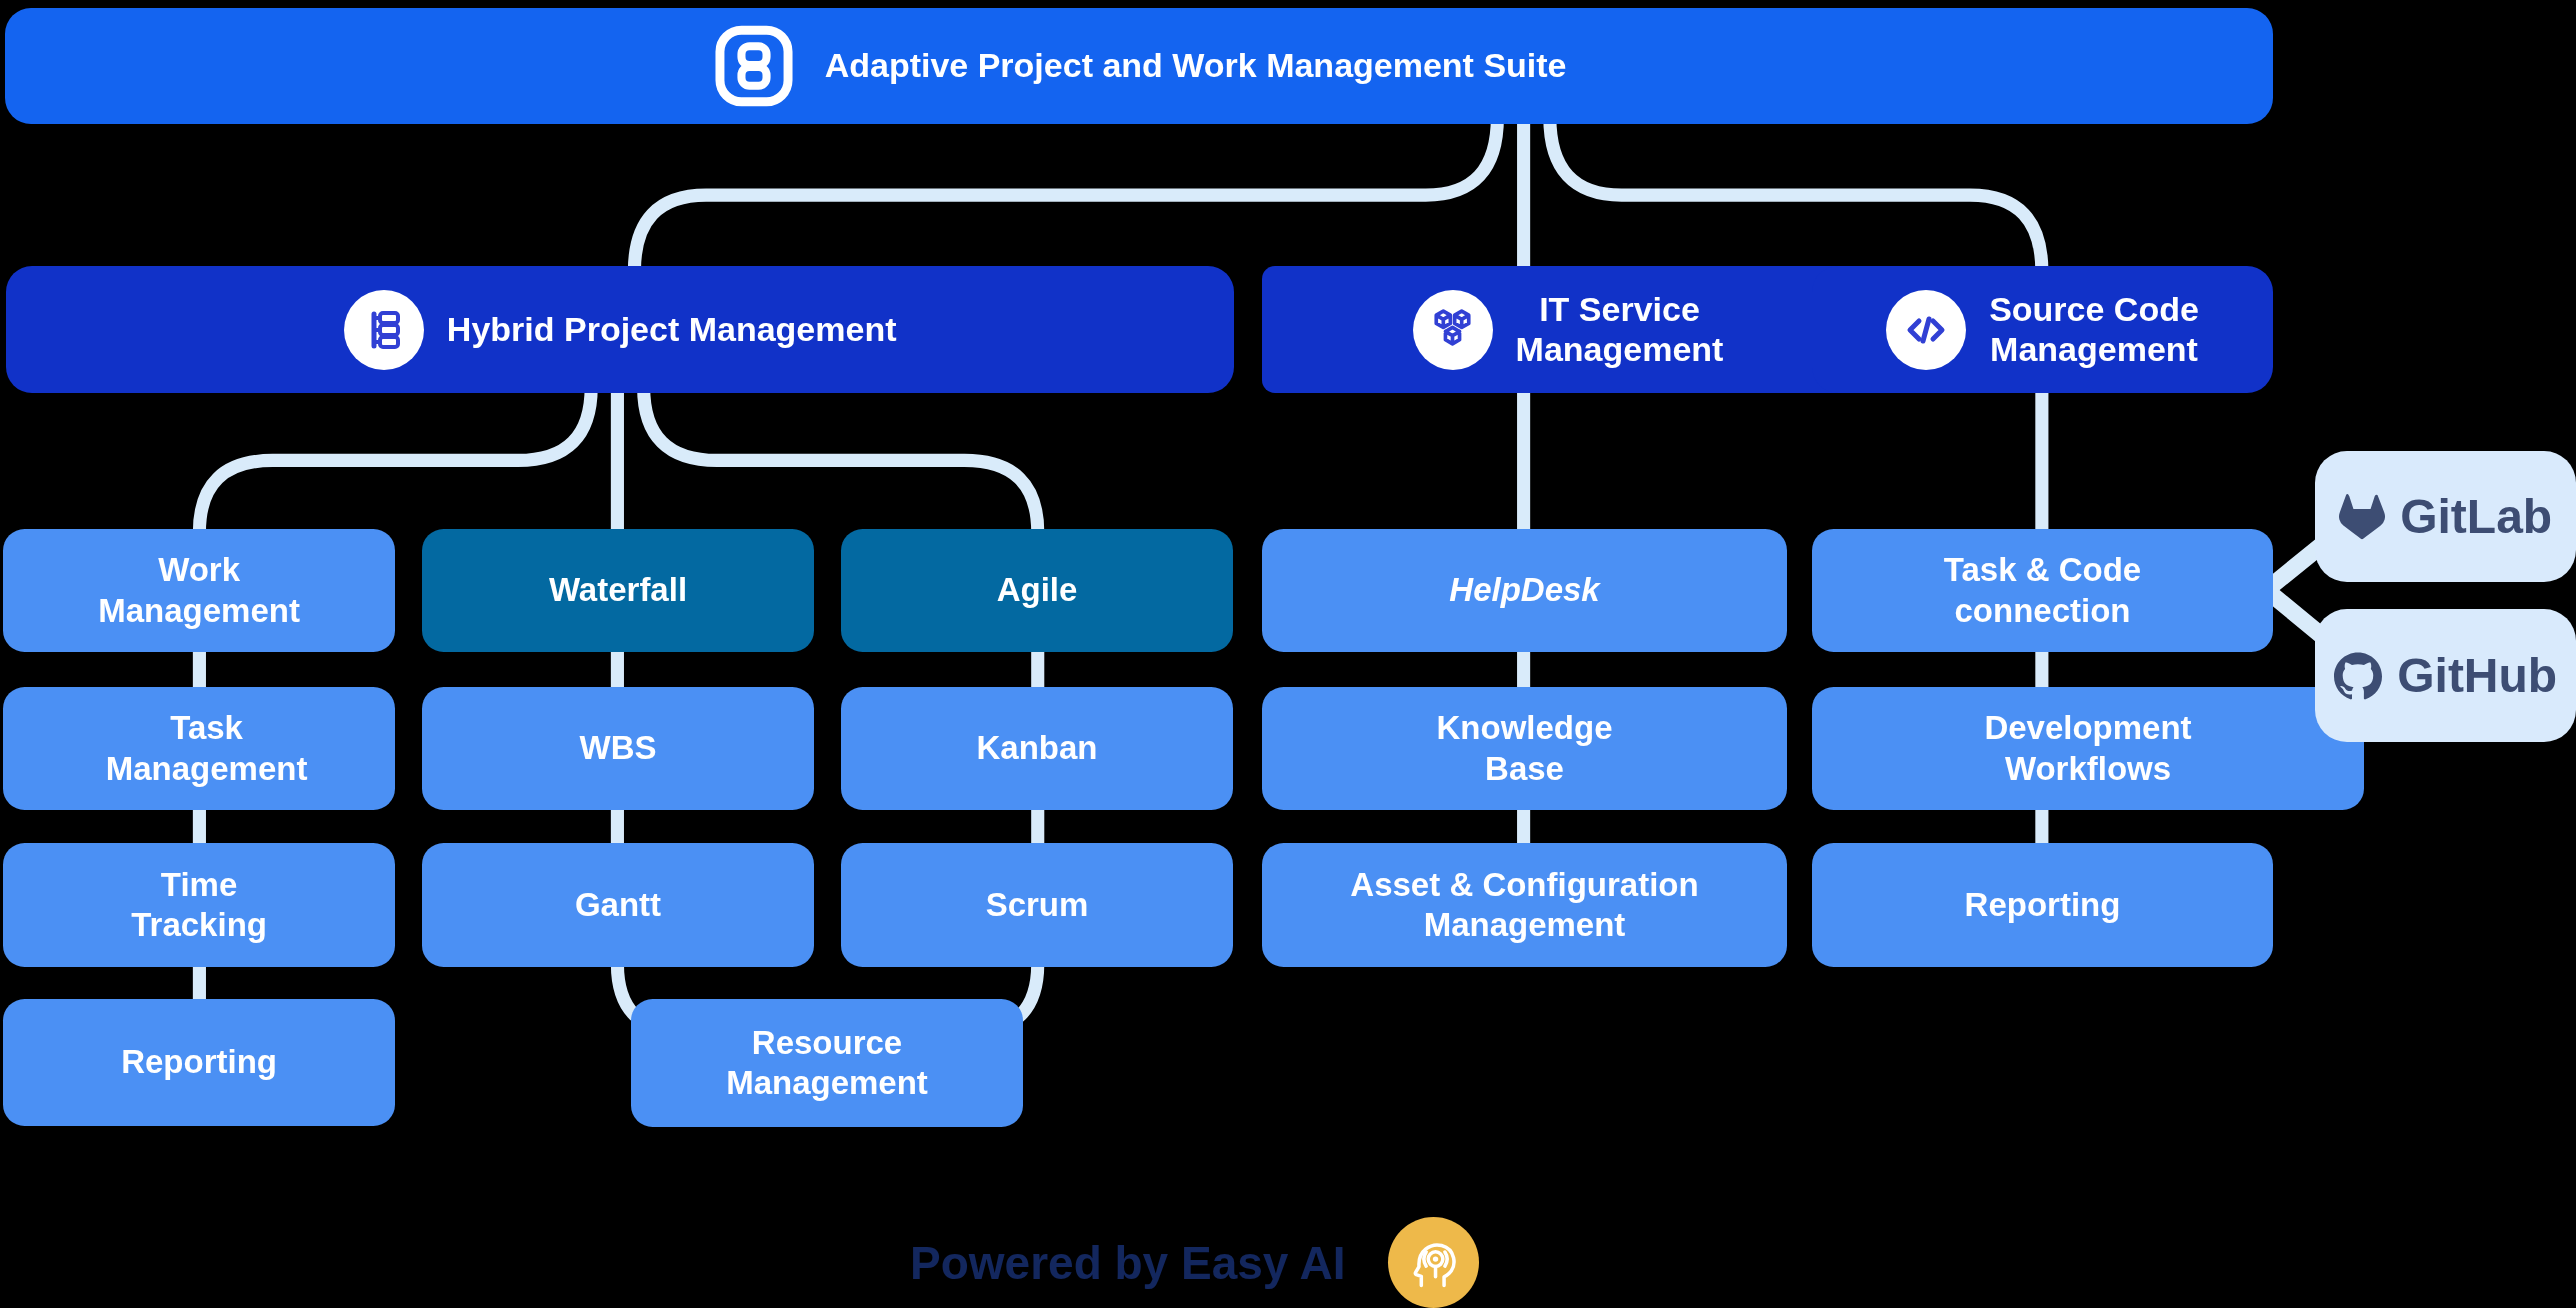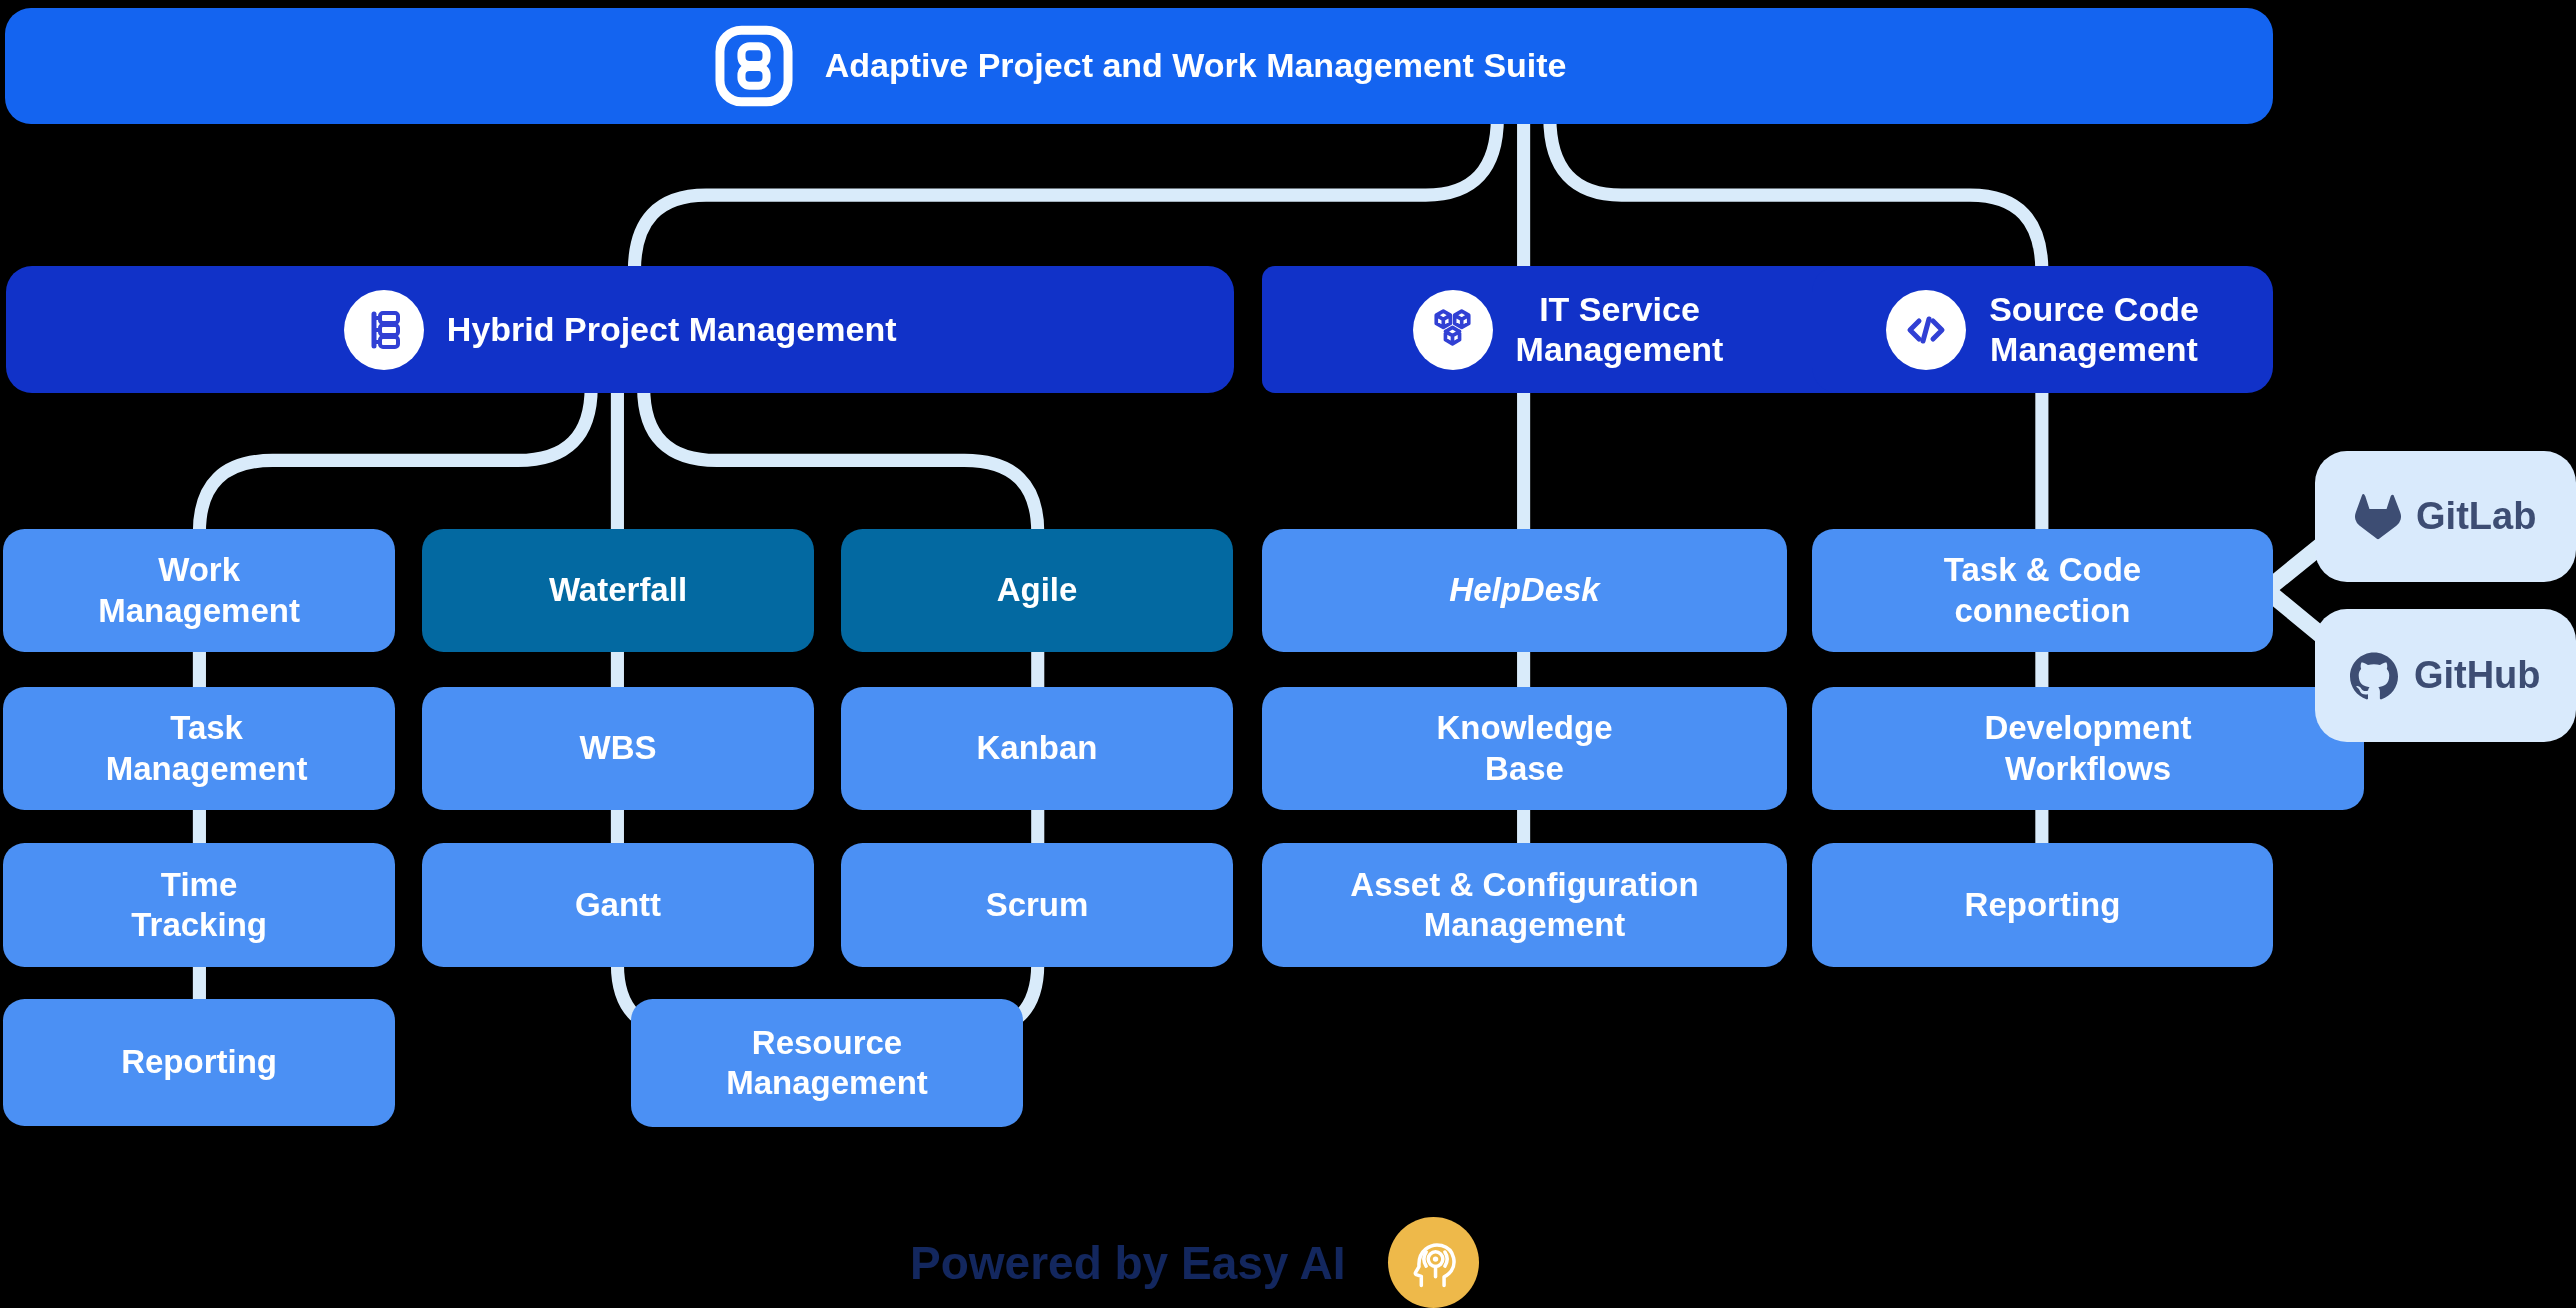--- a/index.html
+++ b/index.html
@@ -7,21 +7,21 @@
           font-family:"Liberation Sans",sans-serif;overflow:hidden;}
   .connectors{position:absolute;left:0;top:0;width:2576px;height:1308px;}
   .box{position:absolute;display:flex;align-items:center;justify-content:center;
        text-align:center;color:#fff;font-weight:700;white-space:pre-line;
        box-sizing:border-box;}
   .lvl1{background:#1464f0;border-radius:26px;font-size:34px;gap:28px;}
   .lvl2{background:#1132c8;border-radius:26px;font-size:34px;line-height:1.16;gap:23px;}
   .child{background:#4b90f4;border-radius:21.6px;font-size:33px;line-height:1.22;}
   .accent{background:#0369a1;}
   .badge{background:#d9eafc;border-radius:32px;gap:15.4px;color:#3d4d73;
-         font-size:38px;font-weight:700;}
+         font-size:48px;font-weight:700;}
   .wcircle{width:80px;height:80px;background:#fff;border-radius:50%;
            display:flex;align-items:center;justify-content:center;flex:0 0 auto;}
   .footer{position:absolute;left:910px;top:1217px;display:flex;align-items:center;gap:43px;}
   .footer-text{color:#13275e;font-size:46px;font-weight:700;white-space:nowrap;}
   .ai-circle{width:91px;height:91px;border-radius:50%;background:#eeb94a;
              display:flex;align-items:center;justify-content:center;flex:0 0 auto;}
 </style>
 </head>
 <body>
 

